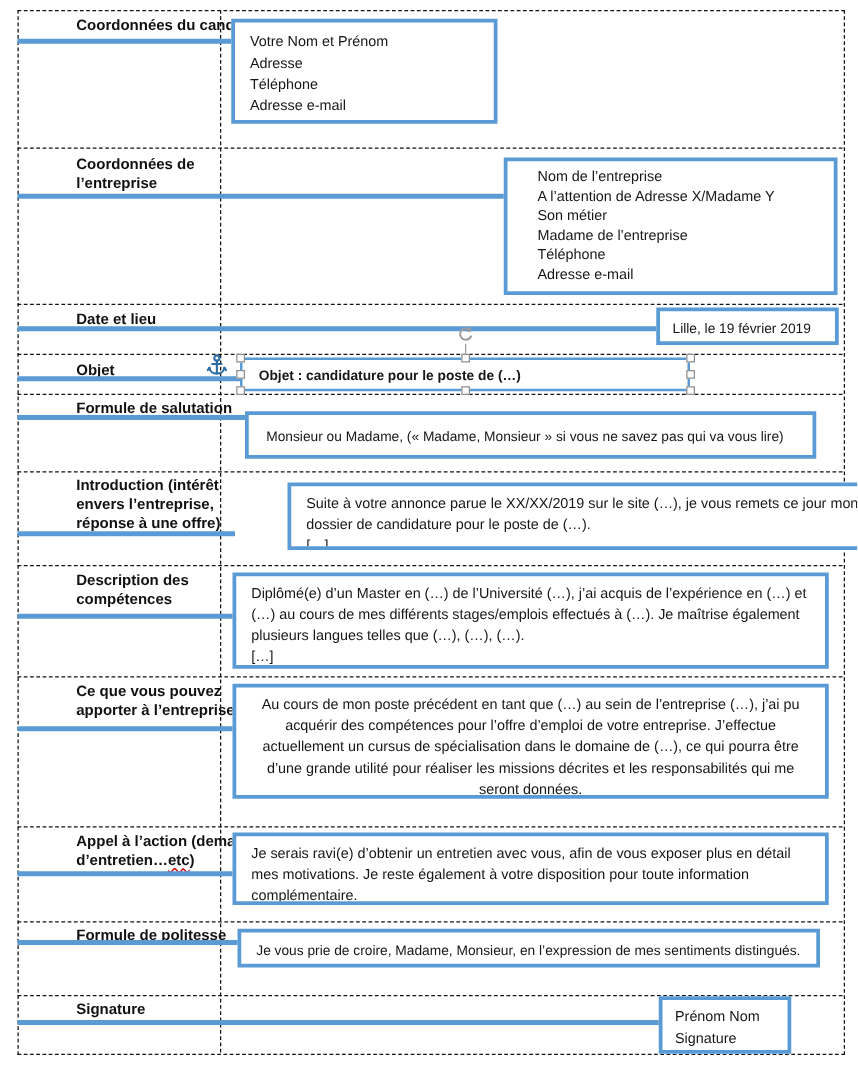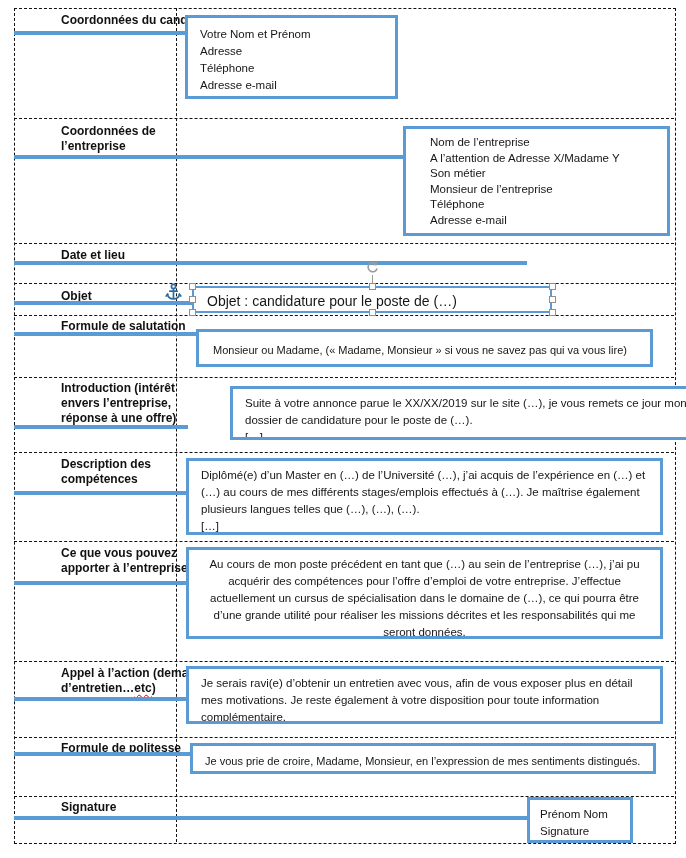--- a/index.html
+++ b/index.html
@@ -48,21 +48,21 @@
 
   
   .bluebox{position:absolute;background:#fff;border:3px solid #5b9bd5;
            box-sizing:border-box;font-size:11.5px;line-height:17px;color:#161616;
            padding:6px 12px;overflow:hidden;}
   .oneline{white-space:nowrap;font-size:11px;}
   #box-candidat{left:185px;top:15px;width:213px;height:84px;padding-top:8px;}
   #box-entreprise{left:403px;top:126px;width:267px;height:110px;line-height:15.5px;padding-left:24px;}
   #box-date{left:525px;top:246px;width:146px;height:30px;padding:6px 10px;}
   #box-objet{left:192px;top:286px;width:360px;height:27px;padding:5px 13px;
-             font-weight:normal;white-space:nowrap;font-size:14px;border-width:2px;}
+             font-weight:bold;white-space:nowrap;font-size:11px;border-width:2px;}
   #box-salutation{left:196px;top:329px;width:457px;height:38px;padding:10px 14px;}
   #box-introduction{left:186px;top:386px;width:477px;height:54px;margin-left:44px;}
   #box-competences{left:186px;top:458px;width:477px;height:77px;}
   #box-apporter{left:186px;top:547px;width:477px;height:92px;text-align:center;}
   #box-appel{left:186px;top:666px;width:477px;height:58px;}
   #box-politesse{left:190px;top:743px;width:466px;height:31px;padding:7px 12px;}
   #box-signature{left:527px;top:797px;width:106px;height:46px;padding:6px 10px;}
 
   
   .handle{position:absolute;width:7px;height:7px;background:#fff;border:1px solid #8f8f8f;
@@ -123,25 +123,26 @@
     <div>Votre Nom et Prénom</div>
     <div>Adresse</div>
     <div>Téléphone</div>
     <div>Adresse e-mail</div>
   </div>
 
   <div class="bluebox z3" id="box-entreprise">
     <div>Nom de l’entreprise</div>
     <div>A l’attention de Adresse X/Madame Y</div>
     <div>Son métier</div>
-    <div>Monsieur de l’entreprise</div>
+    <div>Madame de l’entreprise</div>
     <div>Téléphone</div>
     <div>Adresse e-mail</div>
   </div>
 
+  <div class="bluebox oneline z3" id="box-date">Lille, le 19 février 2019</div>
 
   <div class="bluebox z4" id="box-objet">Objet : candidature pour le poste de (…)</div>
 
   <div class="handle" id="h-tl"></div>
   <div class="handle" id="h-tc"></div>
   <div class="handle" id="h-tr"></div>
   <div class="handle" id="h-ml"></div>
   <div class="handle" id="h-mr"></div>
   <div class="handle" id="h-bl"></div>
   <div class="handle" id="h-bc"></div>

